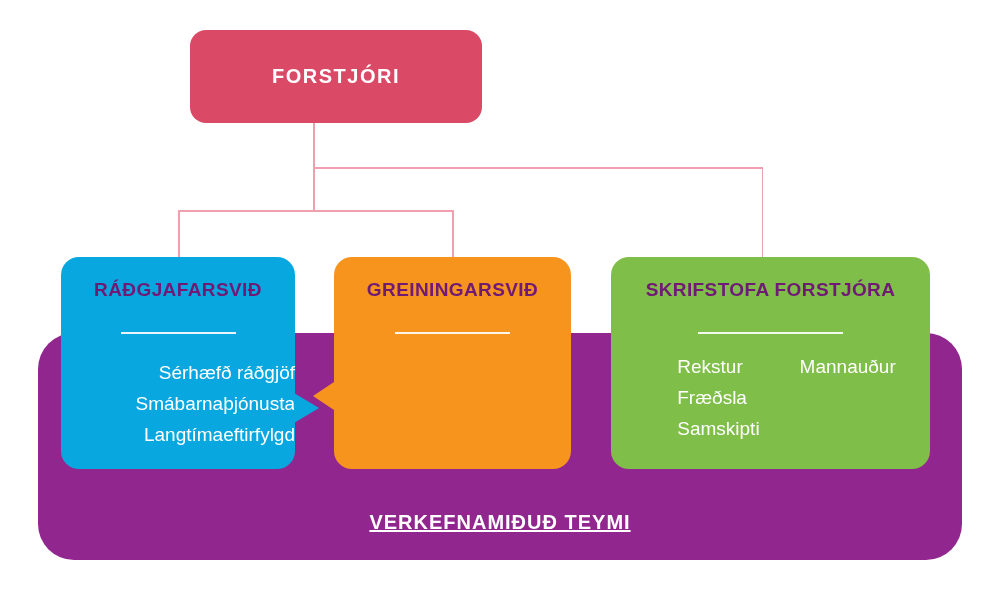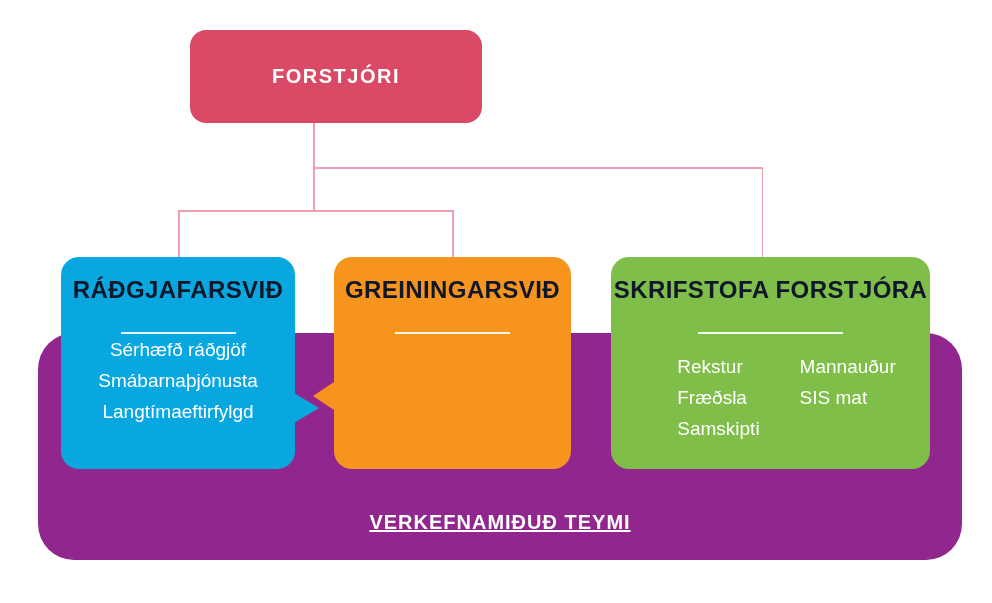--- a/index.html
+++ b/index.html
@@ -24,30 +24,30 @@
   }
   .band-label{
     position:absolute;left:0;right:0;bottom:26px;text-align:center;
     color:#fff;font-weight:bold;font-size:20px;letter-spacing:1px;text-decoration:underline;
   }
   .dept{
     position:absolute;top:257px;height:212px;border-radius:18px;
     box-sizing:border-box;padding-top:22px;
   }
   .dept-title{
-    height:22px;line-height:22px;text-align:center;color:#0f172a;
-    font-weight:bold;font-size:24px;letter-spacing:0.4px;white-space:nowrap;
+    height:22px;line-height:22px;text-align:center;color:#701a75;
+    font-weight:bold;font-size:19px;letter-spacing:0.4px;white-space:nowrap;
   }
   .divider{
     height:1.5px;width:115px;margin:31px auto 0 auto;
     background:rgba(255,255,255,0.9);
   }
   .divider.wide{width:145px;}
   .dept-items{
-    margin-top:0;text-align:center;color:#fff;font-size:19px;line-height:31px;
+    margin-top:23px;text-align:right;color:#fff;font-size:19px;line-height:31px;
   }
   .cols{
     margin-top:17px;display:flex;justify-content:center;gap:40px;
     color:#fff;font-size:19px;line-height:31px;padding-left:32px;
   }
   .col{text-align:left;}
   .tail{position:absolute;}
   .tail.right{width:25px;height:30px;clip-path:polygon(0 0,100% 50%,0 100%);}
   .tail.left{width:21px;height:28px;clip-path:polygon(100% 0,0 50%,100% 100%);}
 </style>
@@ -90,21 +90,20 @@
     <div class="dept-title">SKRIFSTOFA FORSTJÓRA</div>
     <div class="divider wide"></div>
     <div class="cols">
       <div class="col">
         <div>Rekstur</div>
         <div>Fræðsla</div>
         <div>Samskipti</div>
       </div>
       <div class="col">
         <div>Mannauður</div>
-        <div>SIS mat</div>
       </div>
     </div>
   </div>
 
   <div class="tail right" style="left: 294px; top: 393px; background: rgb(9, 167, 224);"></div>
   <div class="tail left" style="left: 313px; top: 382px; background: rgb(246, 148, 30);"></div>
 
 </div>
 
 </body></html>

